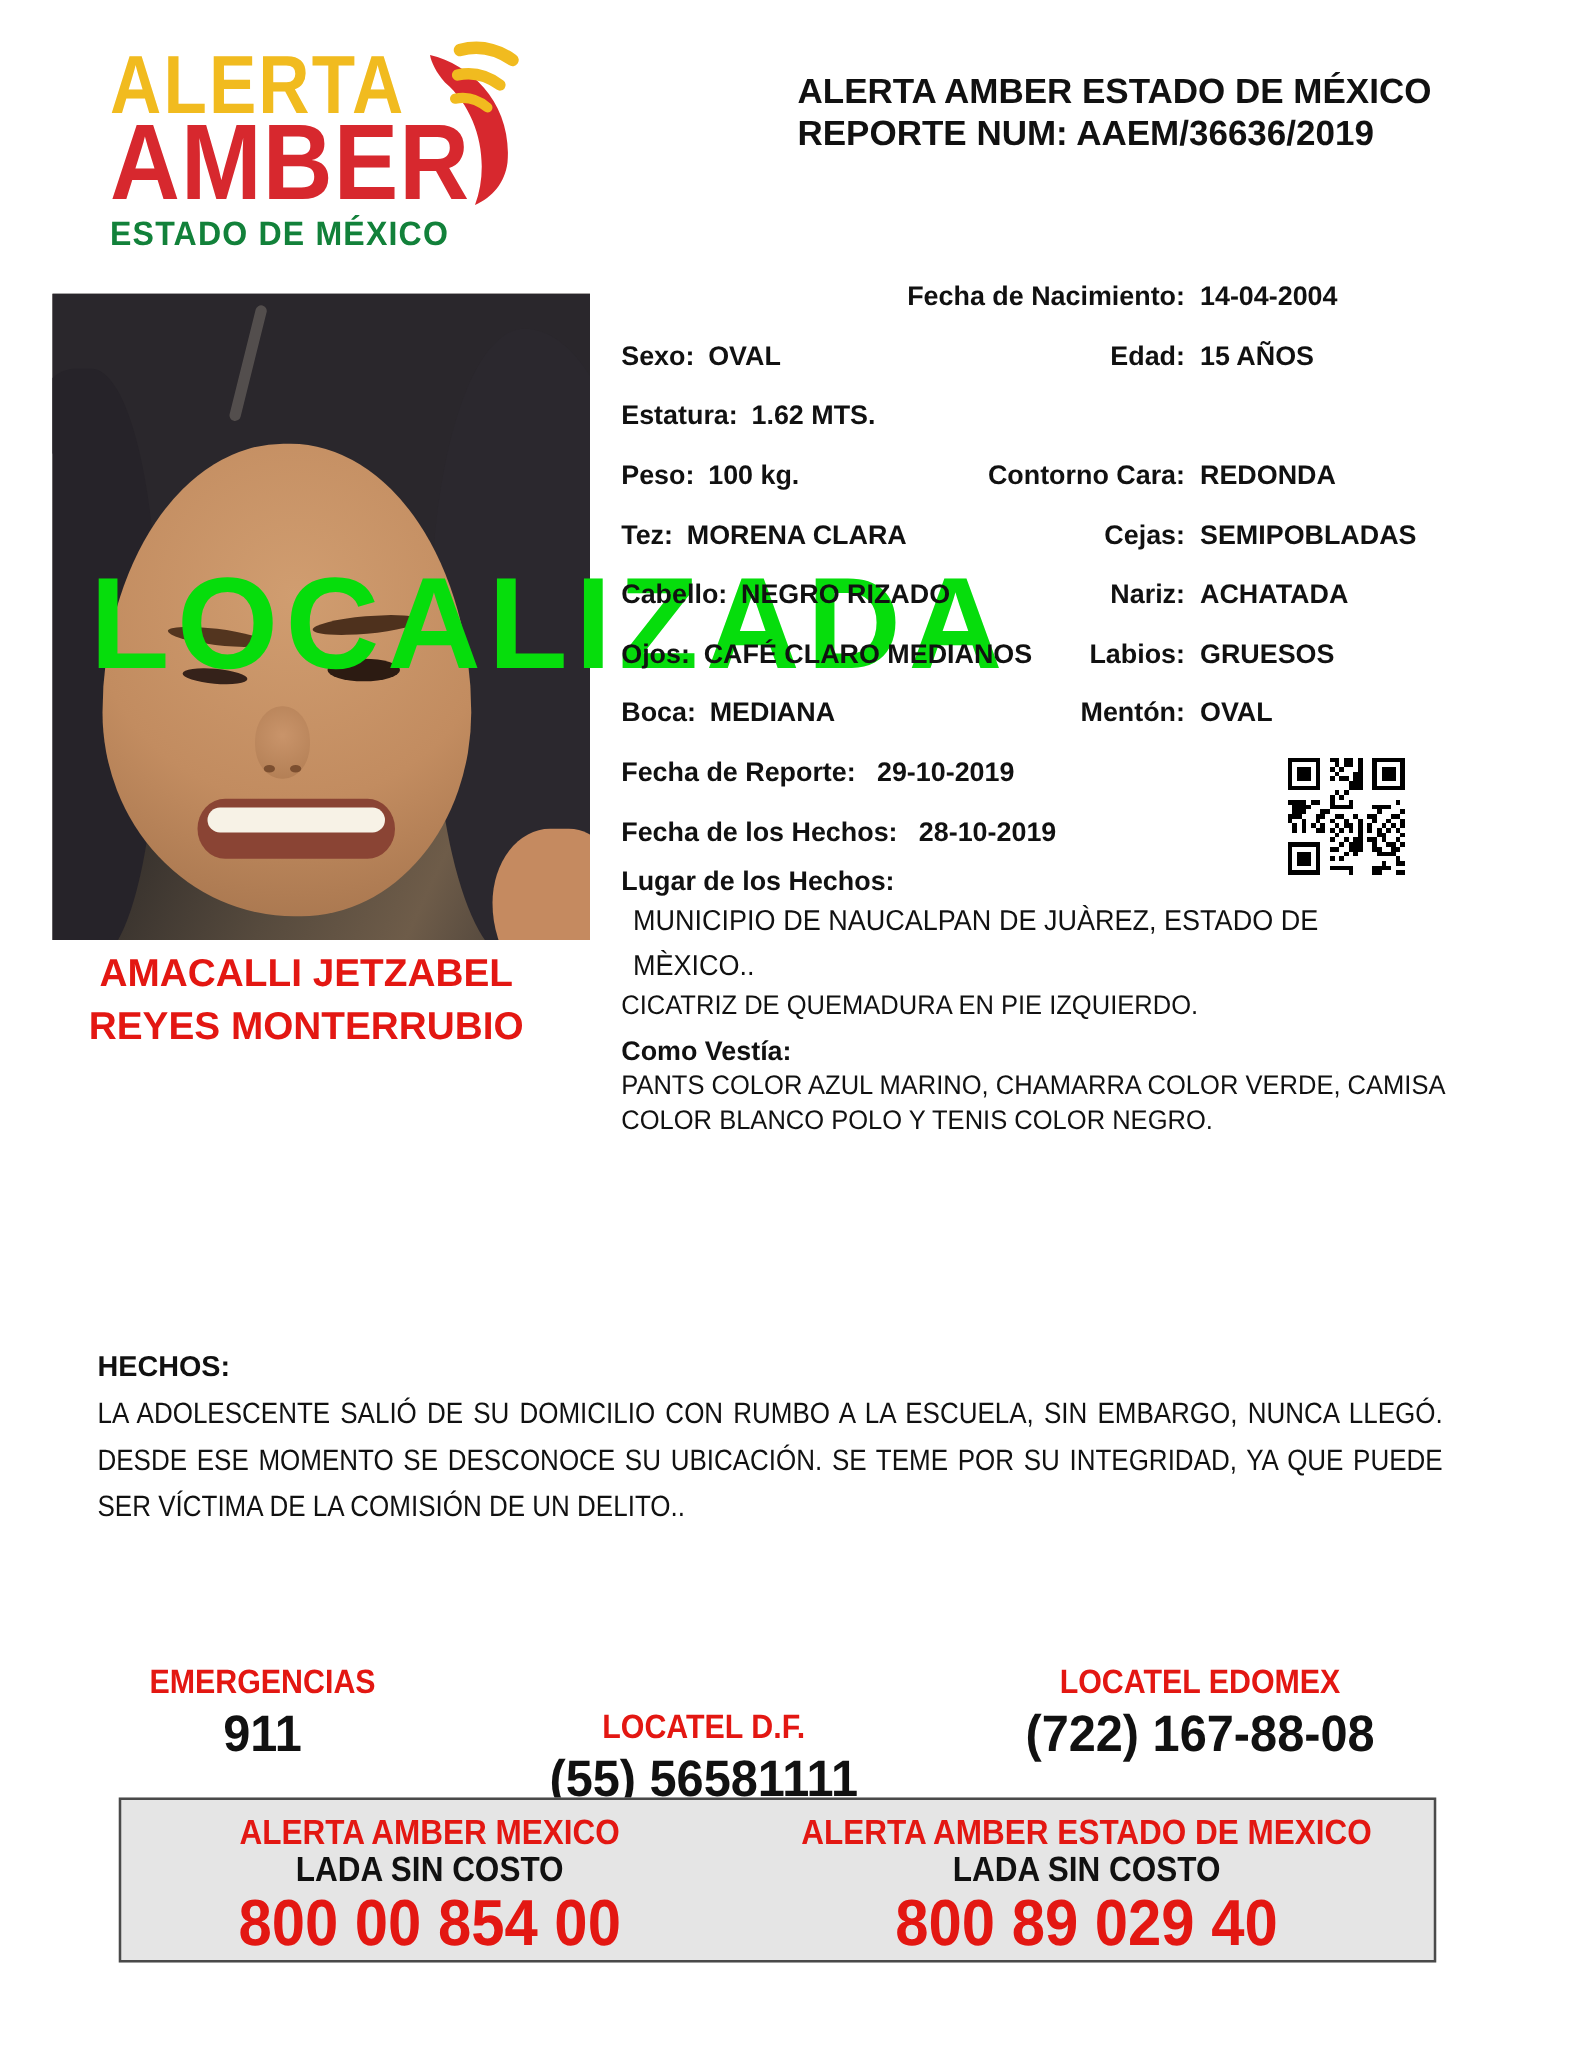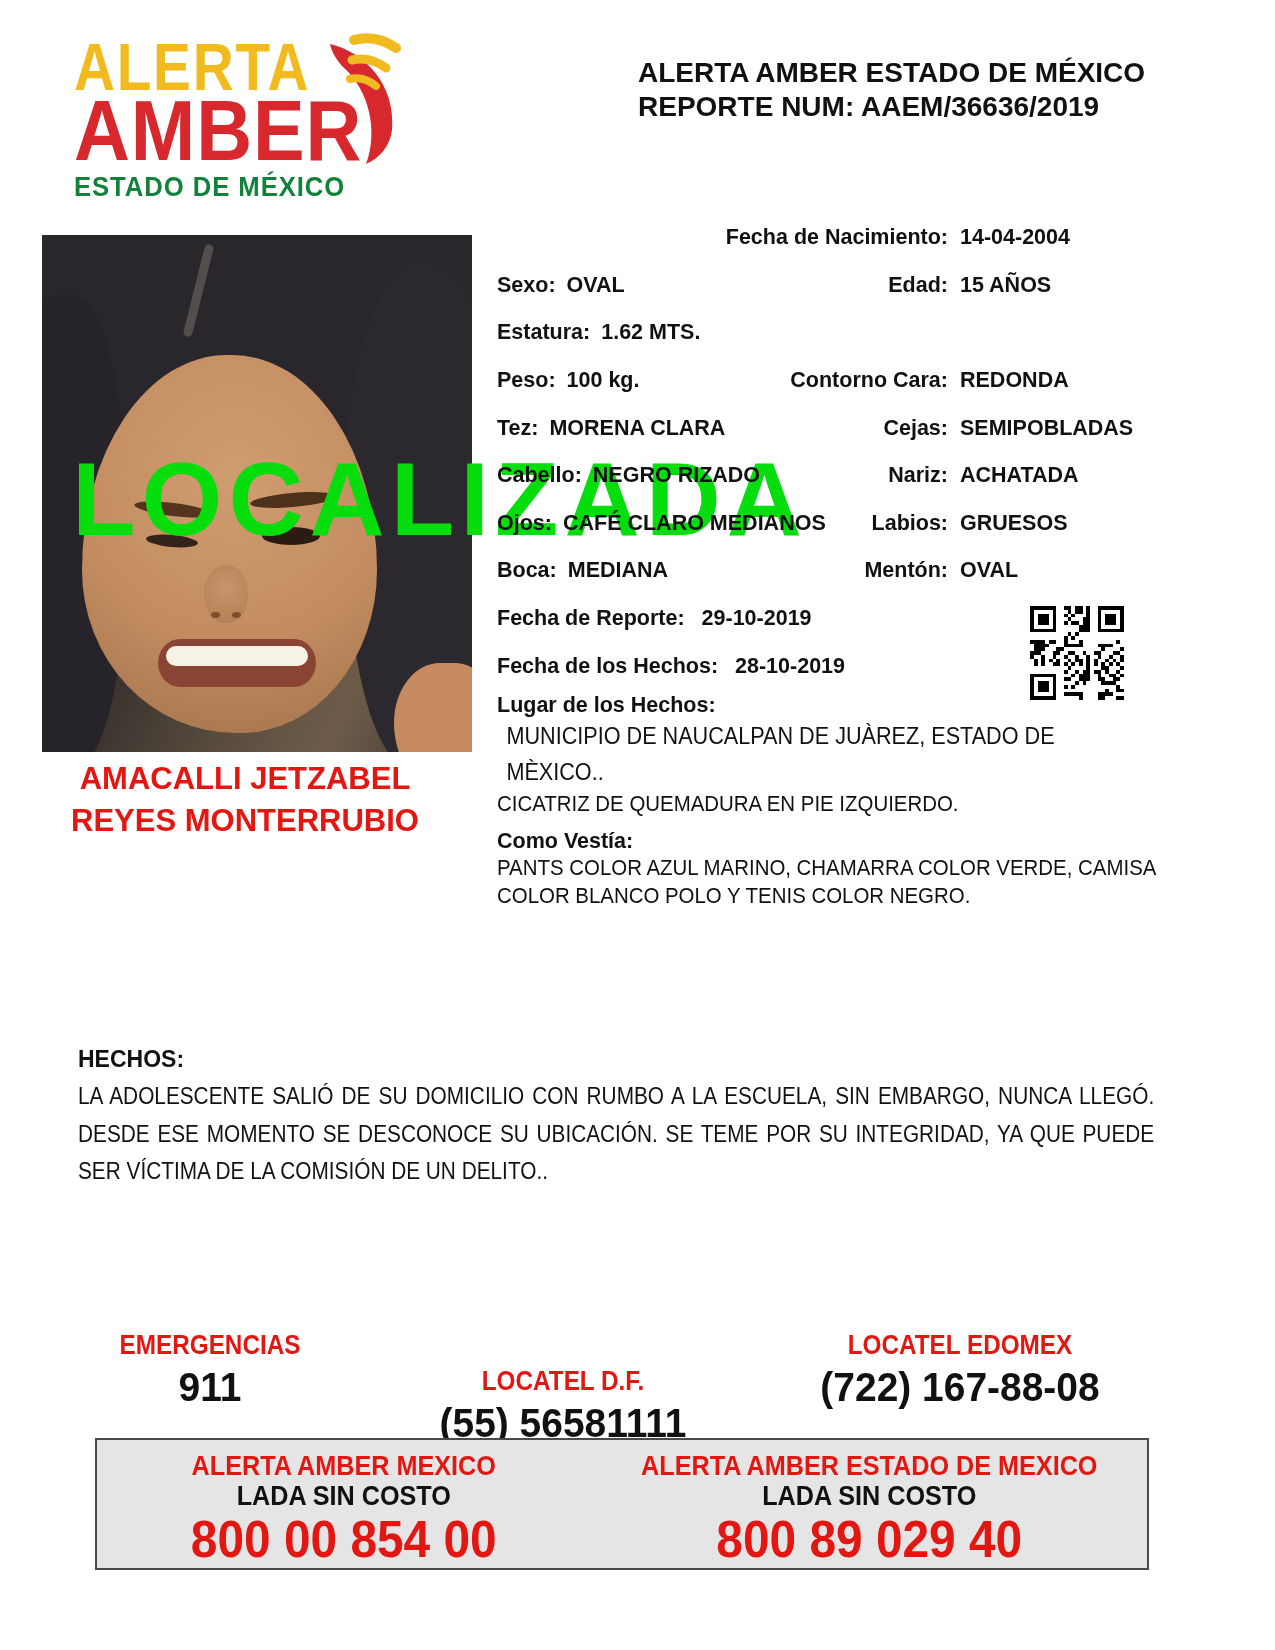--- a/index.html
+++ b/index.html
@@ -5,21 +5,21 @@
 <style>
   :root{
     --red:#e31712; --logo_red:#d7282e; --logo_yellow:#f1bb1f;
     --logo_green:#12813a; --watermark_green:#06dd0c; --ink:#111111;
   }
   html,body{margin:0;padding:0;background:#fff;}
   body{font-family:"Liberation Sans","DejaVu Sans",sans-serif;color:var(--ink);}
   .page{position:relative;width:1275px;height:1650px;background:#fff;overflow:hidden;}
 
   
-  .logo{position:absolute;left:74px;top:36px;width:360px;z-index:7;}
+  .logo{position:absolute;left:88px;top:36px;width:360px;z-index:7;}
   .lw1{color:var(--logo_yellow);font-size:66px;font-weight:800;line-height:62px;letter-spacing:2px;
        transform:scaleX(.86);transform-origin:left;white-space:nowrap;}
   .lw2{color:var(--logo_red);font-size:86px;font-weight:800;line-height:76px;letter-spacing:1px;
        transform:scaleX(.9);transform-origin:left;margin-top:-6px;white-space:nowrap;}
   .lw3{color:var(--logo_green);font-size:27px;font-weight:700;line-height:28px;letter-spacing:1px;
        transform:scaleX(.95);transform-origin:left;margin-top:5px;white-space:nowrap;}
   .swoosh{position:absolute;left:228px;top:-4px;width:104px;height:142px;}
 
   
   .hdr{position:absolute;left:638px;top:56px;width:540px;z-index:7;}
@@ -72,21 +72,21 @@
   .rval{flex:0 0 217px;padding-left:12px;box-sizing:border-box;}
 
   
   .sections{position:absolute;left:497px;top:692px;width:672px;z-index:7;}
   .shead{font-size:21.5px;font-weight:700;line-height:26px;}
   .place-line{font-size:23px;line-height:36px;padding-left:10px;white-space:nowrap;
               transform:scaleX(.94);transform-origin:left;}
   .body-line{font-size:21.5px;line-height:28px;white-space:nowrap;transform:scaleX(.95);transform-origin:left;}
   .mt14{margin-top:14px;} .mt10{margin-top:10px;}
 
-  .hechos{position:absolute;left:78px;top:1046px;width:1090px;z-index:7;}
+  .hechos{position:absolute;left:78px;top:1080px;width:1090px;z-index:7;}
   .hechos .shead{font-size:23px;}
   .facts-text{margin-top:6px;font-size:23.5px;line-height:37.5px;text-align:justify;width:1216px;
               transform:scaleX(.885);transform-origin:left top;}
 
   
   .em{position:absolute;top:1330px;text-align:center;z-index:7;}
   #em1{left:70px;width:280px;} #em2{left:383px;width:360px;margin-top:36px;} #em3{left:775px;width:370px;}
   .eml{color:var(--red);font-size:27px;font-weight:700;line-height:30px;transform:scaleX(.9);transform-origin:center;white-space:nowrap;}
   .emn{font-size:41px;font-weight:700;line-height:44px;margin-top:5px;transform:scaleX(.95);transform-origin:center;white-space:nowrap;}
 

